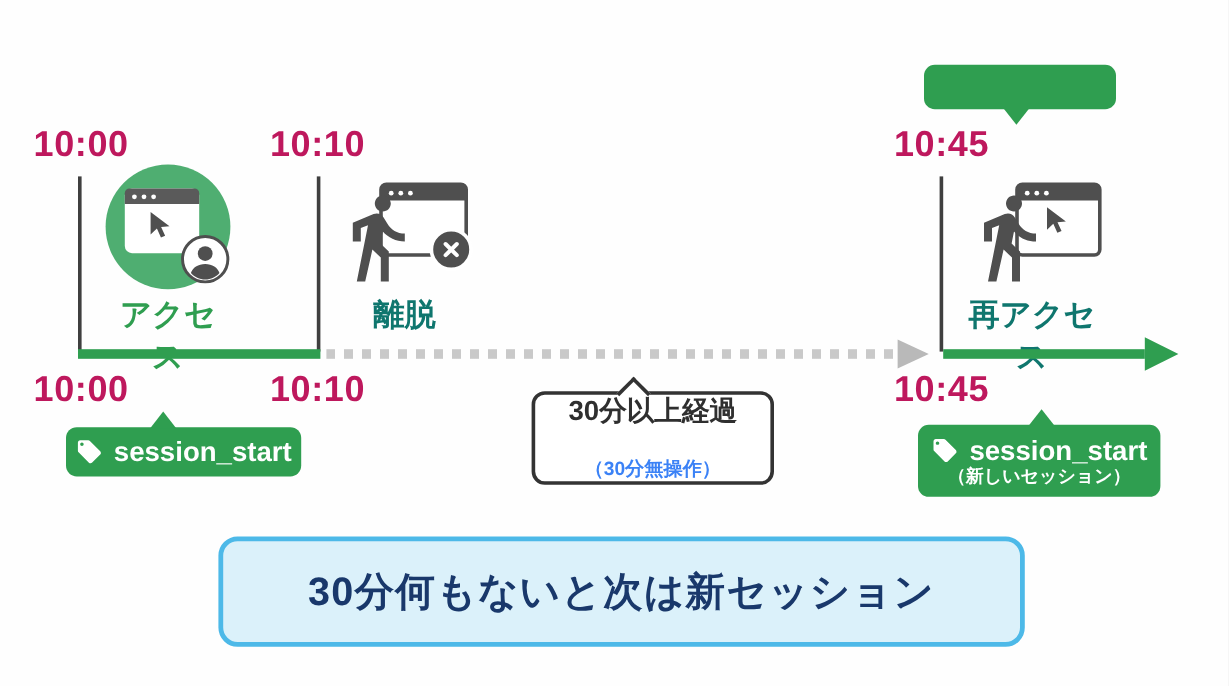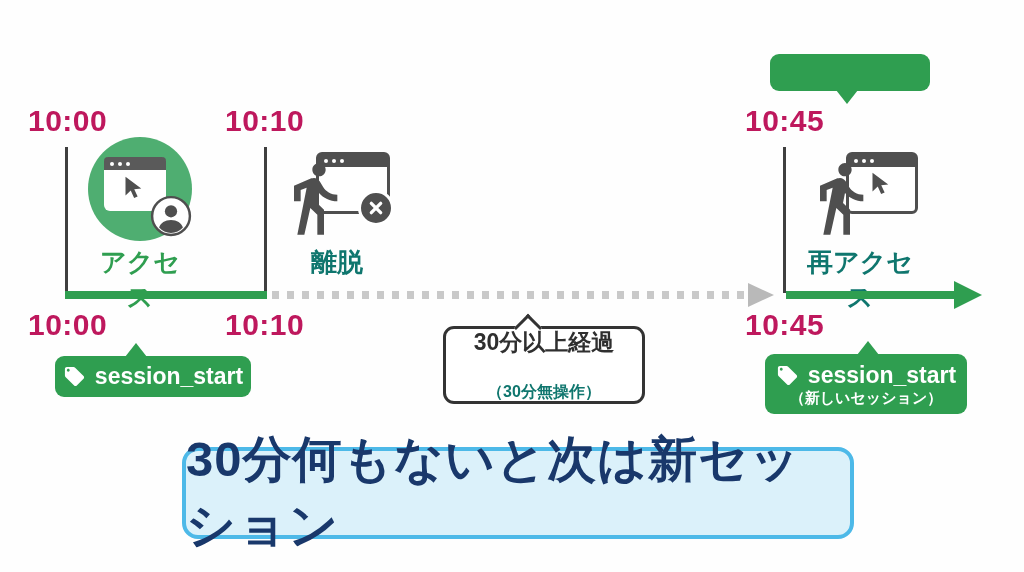--- a/index.html
+++ b/index.html
@@ -67,29 +67,29 @@
   .bubble{
     position:absolute;left:443px;top:326px;width:196px;height:72px;
     background:#fff;border:3px solid #333;border-radius:11px;
     display:flex;flex-direction:column;align-items:center;justify-content:space-between;line-height:1.2;
   }
   .bubble .btail{
     position:absolute;top:-11px;left:72px;width:17px;height:17px;background:#fff;
     border-left:3px solid #333;border-top:3px solid #333;transform:rotate(45deg);
   }
   .bubble .l1{font-size:23px;font-weight:bold;color:#2f2f2f;position:relative;z-index:1;}
-  .bubble .l2{font-size:16px;font-weight:bold;color:#0f766e;position:relative;z-index:1;}
+  .bubble .l2{font-size:16px;font-weight:bold;color:#3b82f6;position:relative;z-index:1;}
 
   
   .callout{
     position:absolute;left:182px;top:447px;width:672px;height:92px;box-sizing:border-box;
     background:#dbf1fa;border:4px solid #4db9e8;border-radius:16px;
     display:flex;align-items:center;justify-content:center;
   }
-  .callout span{font-size:49px;font-weight:bold;color:#19386b;letter-spacing:1px;}
+  .callout span{font-size:33px;font-weight:bold;color:#19386b;letter-spacing:1px;}
 
   .x-badge{
     position:absolute;width:30px;height:30px;border-radius:50%;background:#4f4f4f;border:3px solid #fff;
     display:flex;align-items:center;justify-content:center;
   }
   .x-badge svg{display:block;}
 </style>
 </head>
 <body>
 

